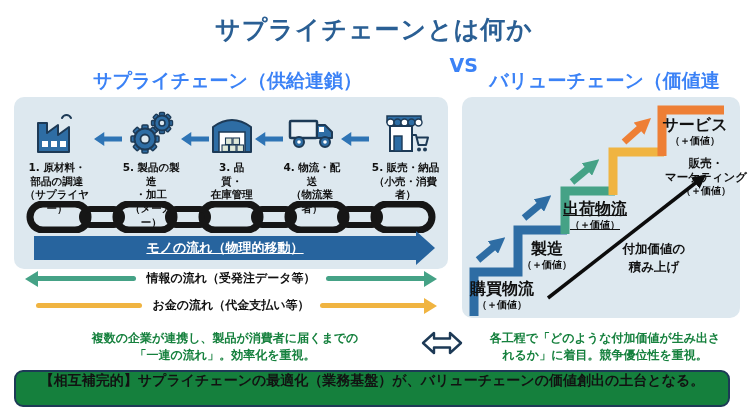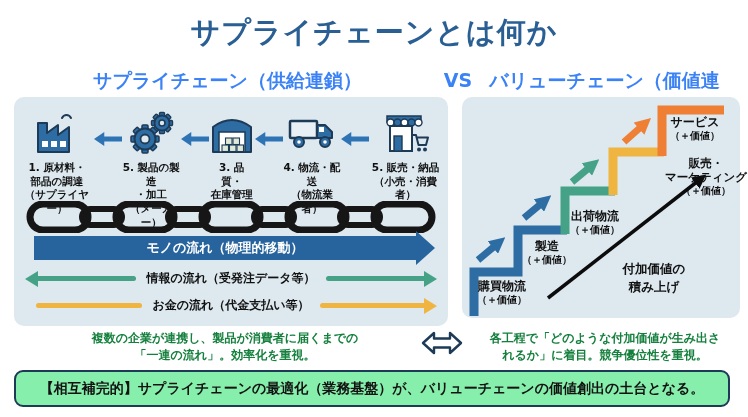--- a/index.html
+++ b/index.html
@@ -3,44 +3,44 @@
 <meta charset="utf-8">
 <style>
   html,body{margin:0;padding:0;}
   body{
     width:748px;height:417px;position:relative;background:#fff;overflow:hidden;
     font-family:"DejaVu Sans","Liberation Sans",sans-serif;color:#111;
   }
   .abs{position:absolute;}
   .title{
     top:13px;left:0;width:748px;text-align:center;
-    font-size:29px;font-weight:bold;color:#2a5f94;letter-spacing:1px;
+    font-size:25px;font-weight:bold;color:#2a5f94;letter-spacing:1px;
   }
   .hdr{top:68px;font-size:19px;font-weight:bold;text-align:center;color:#3b82f6;}
   .hdr-left{left:20px;width:415px;}
-  .hdr-vs{left:438px;width:40px;top:69px;}
+  .hdr-vs{left:438px;width:40px;top:54px;text-align:right;}
   .hdr-right{left:482px;width:245px;}
 
   .panel{background:#dde8ef;border-radius:10px;}
-  .panel-left{left:14px;top:97px;width:434px;height:229px;}
+  .panel-left{left:14px;top:97px;width:434px;height:172px;}
   .panel-right{left:462px;top:97px;width:278px;height:221px;}
 
   
   .stages{position:absolute;top:10px;left:6px;right:6px;display:flex;justify-content:space-between;align-items:flex-start;}
   .stage{display:flex;flex-direction:column;align-items:center;}
   .stage .icon{height:52px;display:flex;align-items:center;justify-content:center;}
   .stage-label{font-size:10.5px;font-weight:bold;text-align:center;line-height:1.3;white-space:pre-line;margin-top:2px;}
   .stage-arrow{margin-top:24px;flex:0 0 auto;}
 
   .chain{position:absolute;top:104px;left:12px;}
 
   .flow-big{
     position:absolute;left:20px;top:139px;width:382px;height:24px;background:#27649e;
     display:flex;align-items:center;justify-content:center;
-    color:#fff;font-size:13px;font-weight:bold;
+    color:#fff;font-size:13px;font-weight:bold;text-decoration:underline;
   }
   .flow-big .head{
     position:absolute;right:-19px;top:-5px;width:0;height:0;
     border-top:17px solid transparent;border-bottom:17px solid transparent;border-left:19px solid #27649e;
   }
   .flow-row{position:absolute;left:22px;width:390px;display:flex;align-items:center;text-align:center;}
   .flow-row .seg{flex:1;height:5px;border-radius:3px;position:relative;}
   .flow-row .lbl{font-size:12px;font-weight:bold;margin:0 10px;white-space:nowrap;}
   .flow-info{top:173px;}
   .flow-info .seg{background:#45a286;}
@@ -54,33 +54,33 @@
   }
   .flow-money{top:200px;}
   .flow-money .seg{background:#f0b441;}
   .flow-money .seg.r::after{
     content:"";position:absolute;right:-11px;top:-5.5px;width:0;height:0;
     border-top:8px solid transparent;border-bottom:8px solid transparent;border-left:13px solid #f0b441;
   }
 
   
   .vlabel{position:absolute;text-align:center;font-weight:bold;line-height:1.25;}
-  .vlabel .nm{font-size:12px;white-space:pre-line;}
+  .vlabel .nm{font-size:16px;white-space:pre-line;}
   .vlabel .pv{font-size:10px;}
   .diag-label{position:absolute;text-align:center;font-weight:bold;font-size:12.5px;line-height:1.4;white-space:pre-line;}
 
   .caption{top:330px;font-size:12px;font-weight:bold;text-align:center;line-height:1.45;white-space:pre-line;color:#15803d;}
   .caption-left{left:30px;width:390px;}
   .caption-right{left:472px;width:266px;}
   .swap-arrow{left:421px;top:329px;}
 
   .footer{
     left:14px;top:370px;width:716px;height:37px;box-sizing:border-box;
-    border:2px solid #1d3a56;border-radius:9px;background:#86efac;
-    display:flex;align-items:center;justify-content:center;
+    border:2px solid #1d3a56;border-radius:9px;background:#15803d;
+    display:flex;justify-content:center;
     font-size:14px;font-weight:bold;color:#121212;
   }
 </style>
 </head>
 <body>
 
 <div class="abs title">サプライチェーンとは何か</div>
 
 <div class="abs hdr hdr-left">サプライチェーン（供給連鎖）</div>
 <div class="abs hdr hdr-vs">VS</div>
@@ -285,34 +285,34 @@
   </svg>
 
   <div class="vlabel" style="left:2px;top:182px;width:76px;">
     <div class="nm">購買物流</div>
     <div class="pv">（＋価値）</div>
   </div>
   <div class="vlabel" style="left:47px;top:142px;width:76px;">
     <div class="nm">製造</div>
     <div class="pv">（＋価値）</div>
   </div>
-  <div class="vlabel" style="left:95px;top:112px;width:76px;">
+  <div class="vlabel" style="left:95px;top:102px;width:76px;text-decoration:underline;">
     <div class="nm">出荷物流</div>
     <div class="pv">（＋価値）</div>
   </div>
   <div class="vlabel" style="left:146px;top:59px;width:100px;padding-left:48px;">
     <div class="nm" style="font-size:11.5px;">販売・
 マーケティング</div>
     <div class="pv">（＋価値）</div>
   </div>
   <div class="vlabel" style="left:195px;top:18px;width:76px;">
     <div class="nm">サービス</div>
     <div class="pv">（＋価値）</div>
   </div>
-  <div class="diag-label" style="left:152px;top:143px;width:80px;margin-top:20px;">付加価値の
+  <div class="diag-label" style="left:152px;top:143px;width:80px;">付加価値の
 積み上げ</div>
 </div>
 
 <div class="abs caption caption-left">複数の企業が連携し、製品が消費者に届くまでの
 「一連の流れ」。効率化を重視。</div>
 <span class="abs swap-arrow">
   <svg width="42" height="28" viewBox="0 0 42 28">
     <polygon points="2,14 13,4 13,9.5 29,9.5 29,4 40,14 29,24 29,18.5 13,18.5 13,24" fill="#fff" stroke="#1d3a56" stroke-width="2.4" stroke-linejoin="round"></polygon>
   </svg>
 </span>

